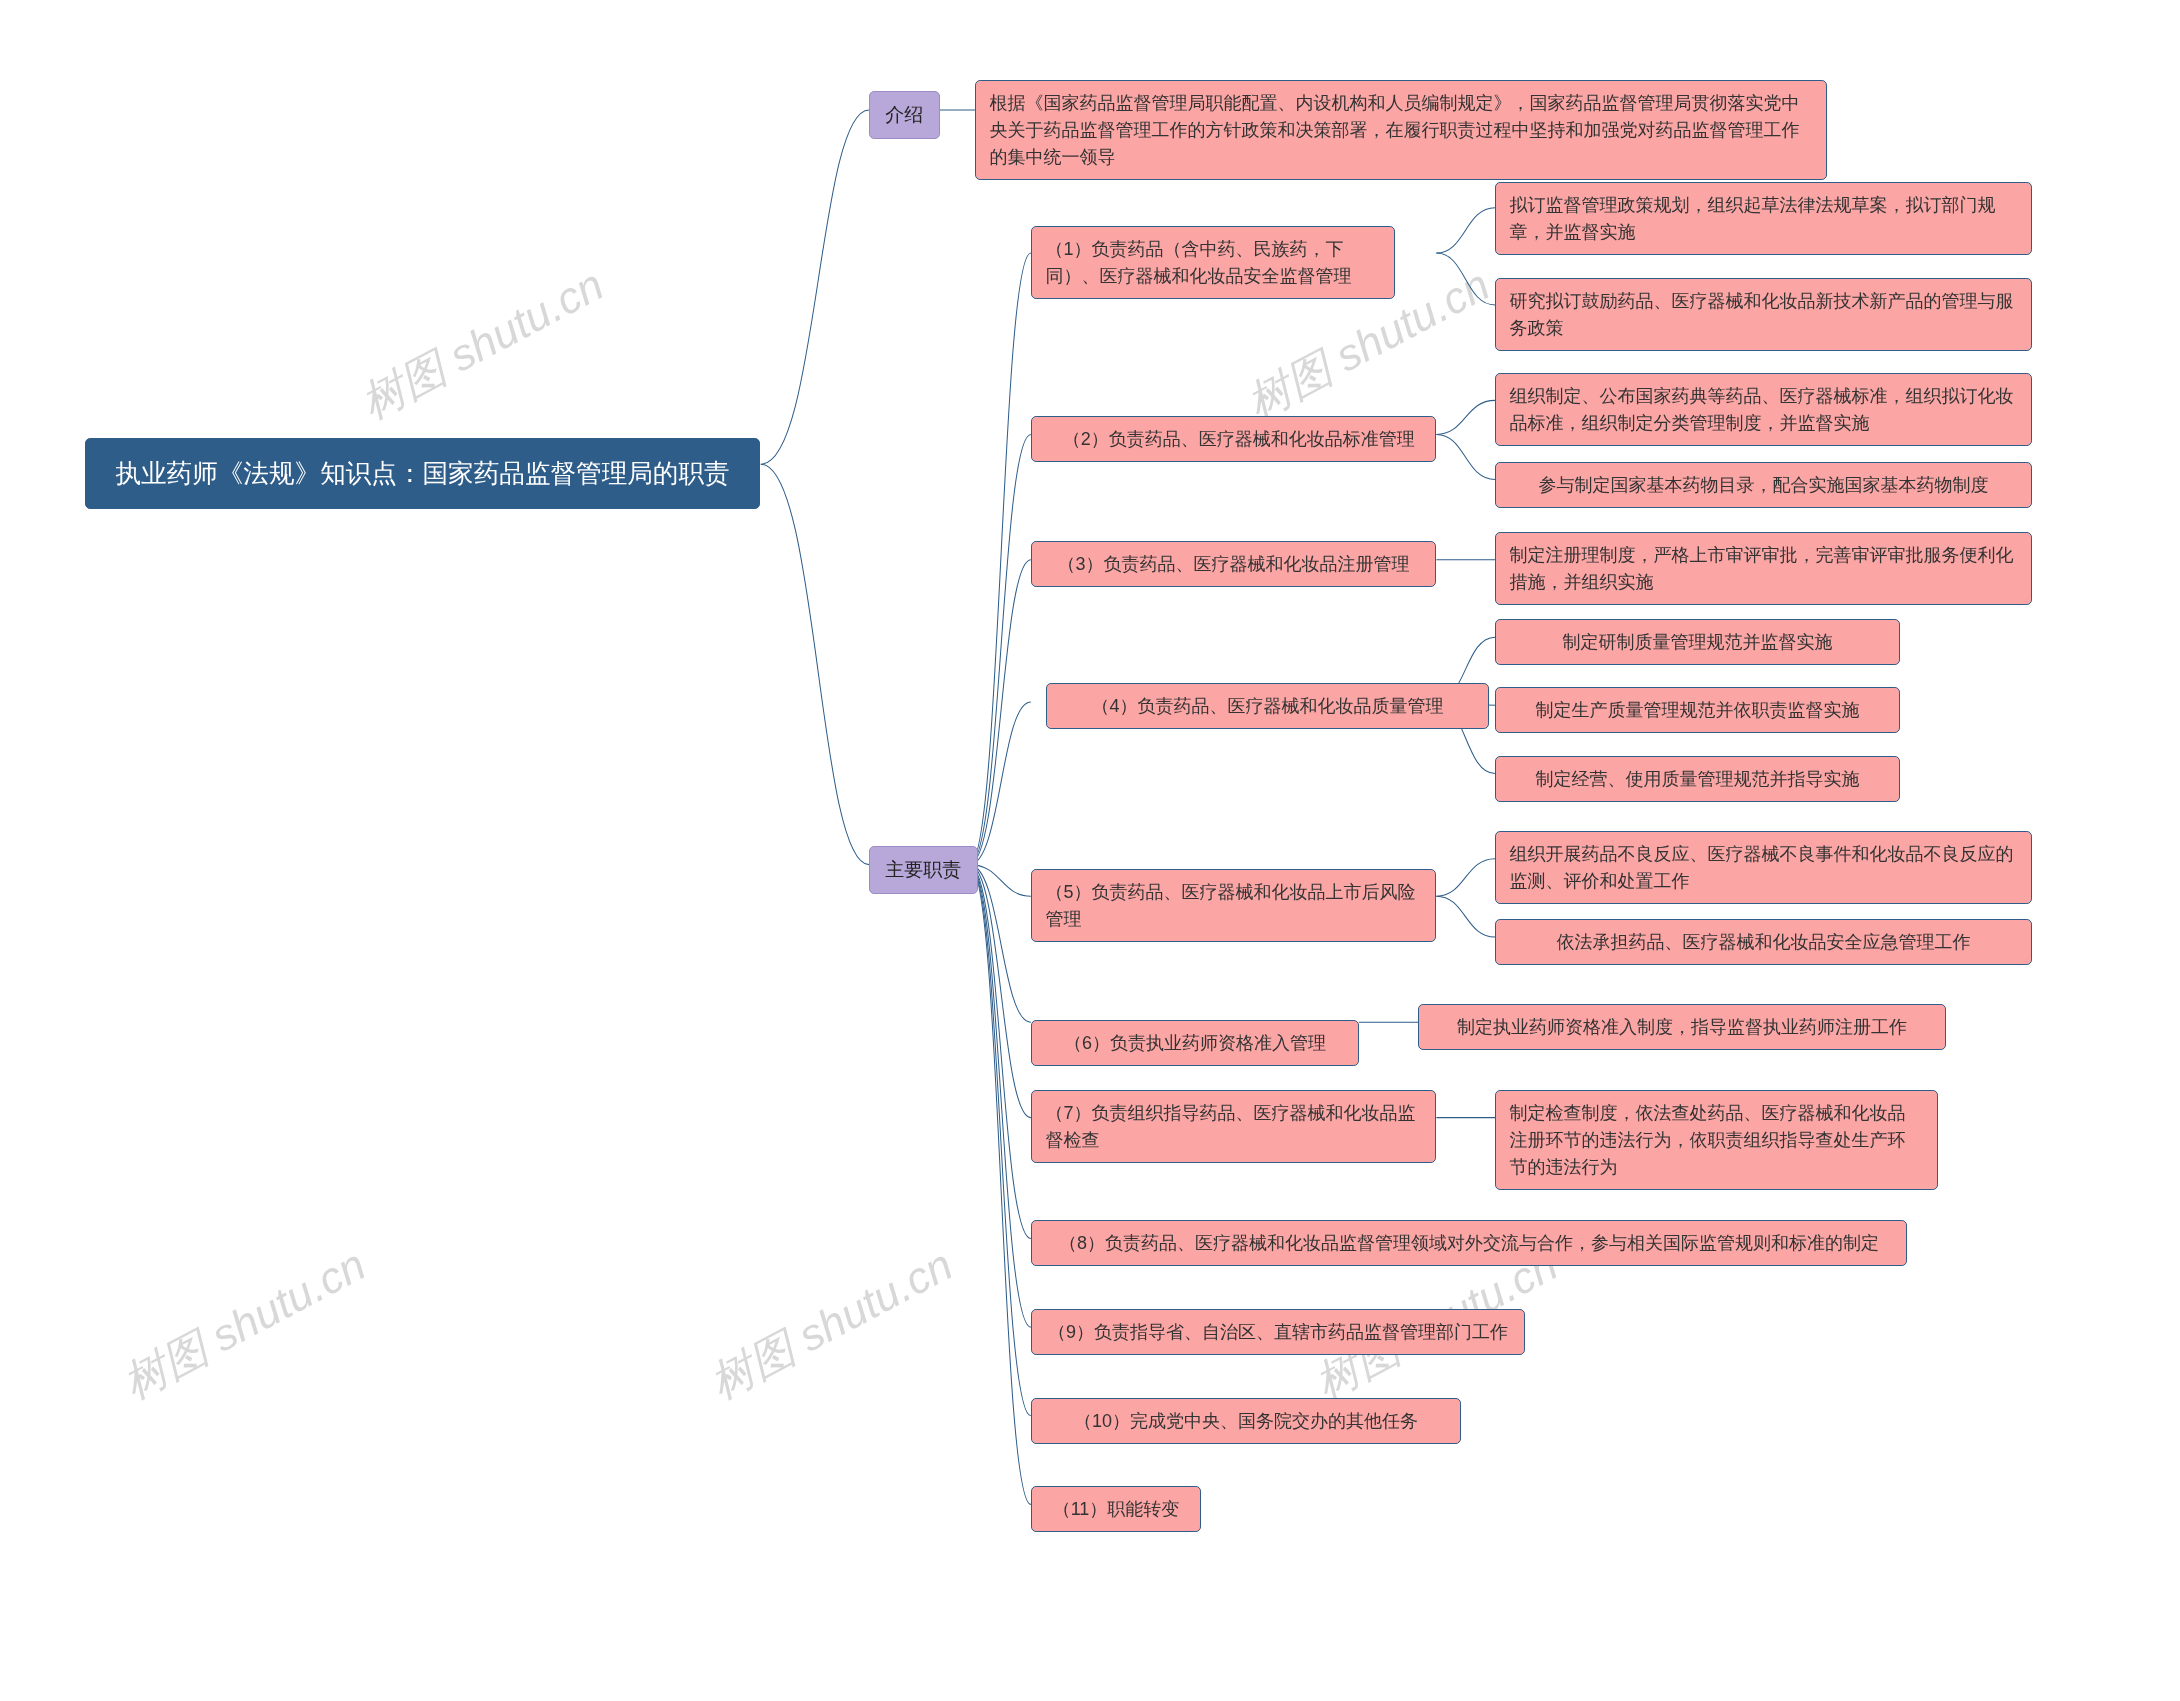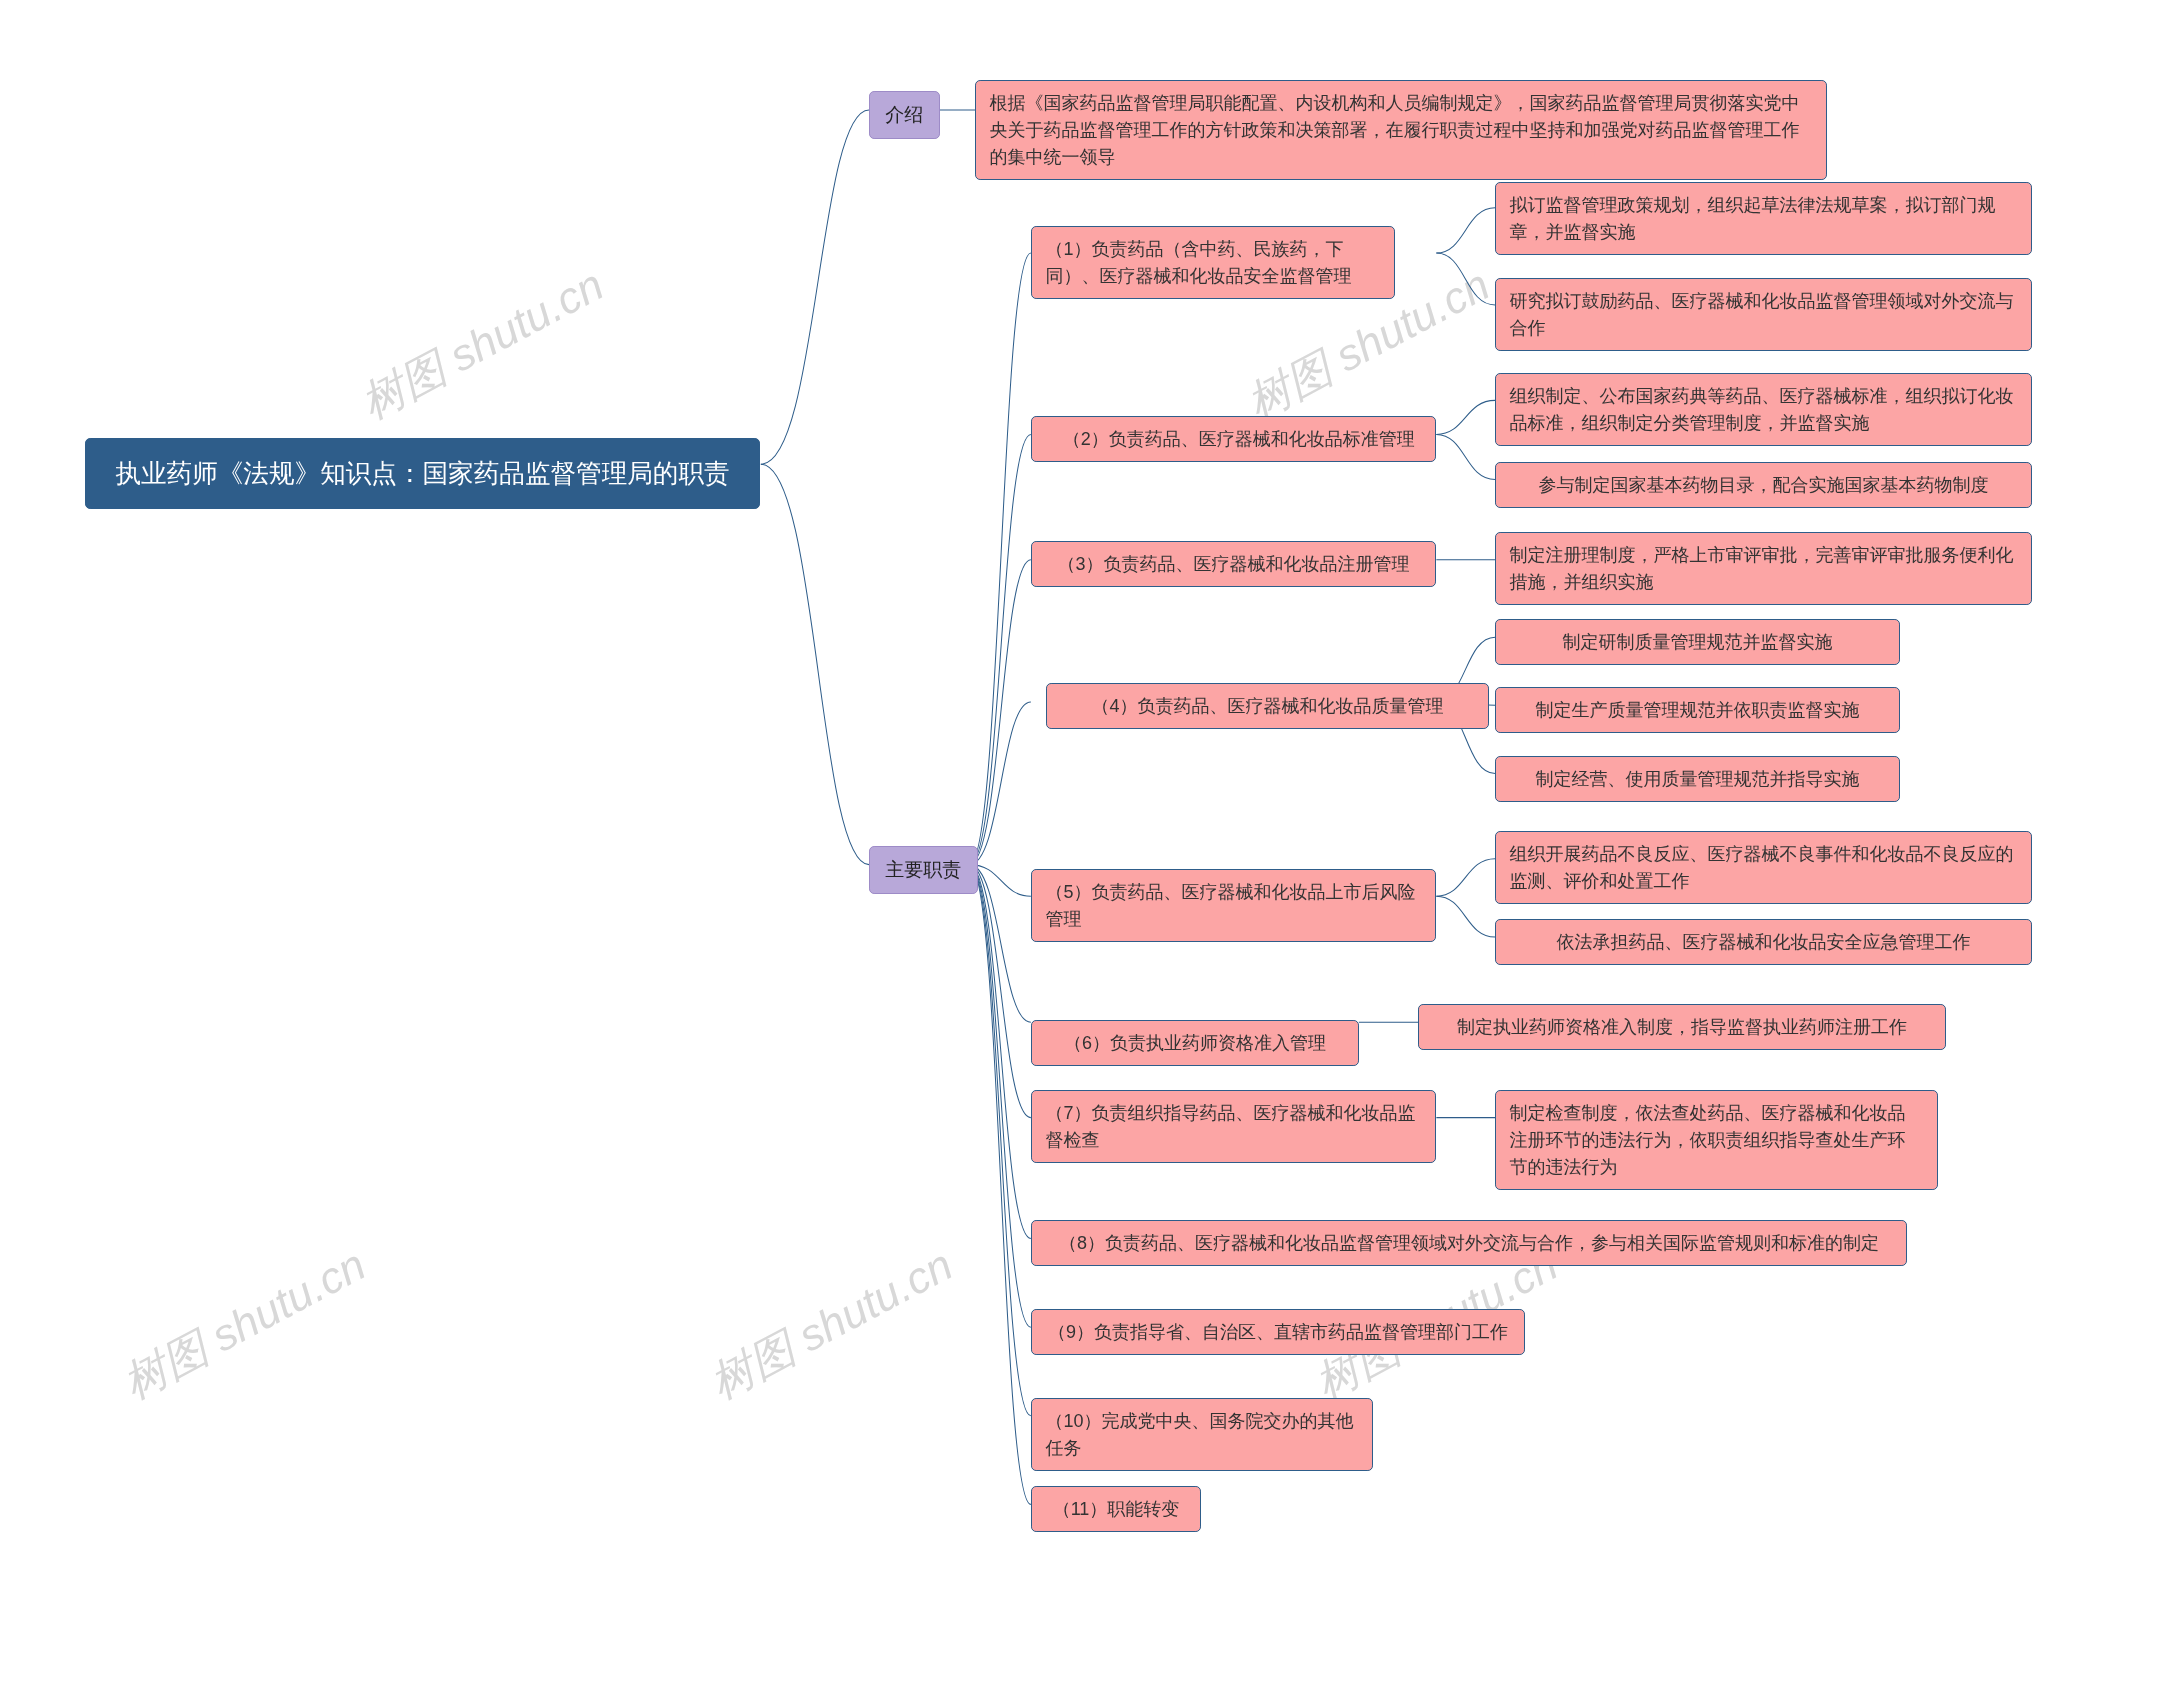--- a/index.html
+++ b/index.html
@@ -115,21 +115,21 @@
 
 <div class="node root" style="left:85px; top:438px; width:675px;">执业药师《法规》知识点：国家药品监督管理局的职责</div>
 
 <div class="node cat" style="left:869px; top:91px;">介绍</div>
 <div class="node box" style="left:975px; top:80px; width:852px;">根据《国家药品监督管理局职能配置、内设机构和人员编制规定》，国家药品监督管理局贯彻落实党中央关于药品监督管理工作的方针政策和决策部署，在履行职责过程中坚持和加强党对药品监督管理工作的集中统一领导</div>
 
 <div class="node cat" style="left:869px; top:846px;">主要职责</div>
 
 <div class="node box" style="left:1031px; top:226px; width:364px;">（1）负责药品（含中药、民族药，下同）、医疗器械和化妆品安全监督管理</div>
 <div class="node box" style="left:1495px; top:182px; width:537px;">拟订监督管理政策规划，组织起草法律法规草案，拟订部门规章，并监督实施</div>
-<div class="node box" style="left:1495px; top:278px; width:537px;">研究拟订鼓励药品、医疗器械和化妆品监督管理领域对外交流与合作</div>
+<div class="node box" style="left:1495px; top:278px; width:537px;">研究拟订鼓励药品、医疗器械和化妆品新技术新产品的管理与服务政策</div>
 
 <div class="node box" style="left:1031px; top:416px; width:405px;padding-left:24px;">（2）负责药品、医疗器械和化妆品标准管理</div>
 <div class="node box" style="left:1495px; top:373px; width:537px;">组织制定、公布国家药典等药品、医疗器械标准，组织拟订化妆品标准，组织制定分类管理制度，并监督实施</div>
 <div class="node box" style="left:1495px; top:462px; width:537px;">参与制定国家基本药物目录，配合实施国家基本药物制度</div>
 
 <div class="node box" style="left:1031px; top:541px; width:405px;">（3）负责药品、医疗器械和化妆品注册管理</div>
 <div class="node box" style="left:1495px; top:532px; width:537px;">制定注册理制度，严格上市审评审批，完善审评审批服务便利化措施，并组织实施</div>
 
 <div class="node box" style="left:1046px; top:683px; width:443px;">（4）负责药品、医疗器械和化妆品质量管理</div>
 <div class="node box" style="left:1495px; top:619px; width:405px;">制定研制质量管理规范并监督实施</div>
@@ -143,16 +143,16 @@
 <div class="node box" style="left:1031px; top:1004px; width:328px;margin-top:16px;">（6）负责执业药师资格准入管理</div>
 <div class="node box" style="left:1418px; top:1004px; width:528px;">制定执业药师资格准入制度，指导监督执业药师注册工作</div>
 
 <div class="node box" style="left:1031px; top:1090px; width:405px;">（7）负责组织指导药品、医疗器械和化妆品监督检查</div>
 <div class="node box" style="left:1495px; top:1090px; width:443px;">制定检查制度，依法查处药品、医疗器械和化妆品注册环节的违法行为，依职责组织指导查处生产环节的违法行为</div>
 
 <div class="node box" style="left:1031px; top:1220px; width:876px;">（8）负责药品、医疗器械和化妆品监督管理领域对外交流与合作，参与相关国际监管规则和标准的制定</div>
 
 <div class="node box" style="left:1031px; top:1309px; width:494px;">（9）负责指导省、自治区、直辖市药品监督管理部门工作</div>
 
-<div class="node box" style="left:1031px; top:1398px; width:342px;">（10）完成党中央、国务院交办的其他任务</div>
+<div class="node box" style="left:1031px; top:1398px; width:430px;">（10）完成党中央、国务院交办的其他任务</div>
 
 <div class="node box" style="left:1031px; top:1486px; width:170px;">（11）职能转变</div>
 
 
 </body></html>

